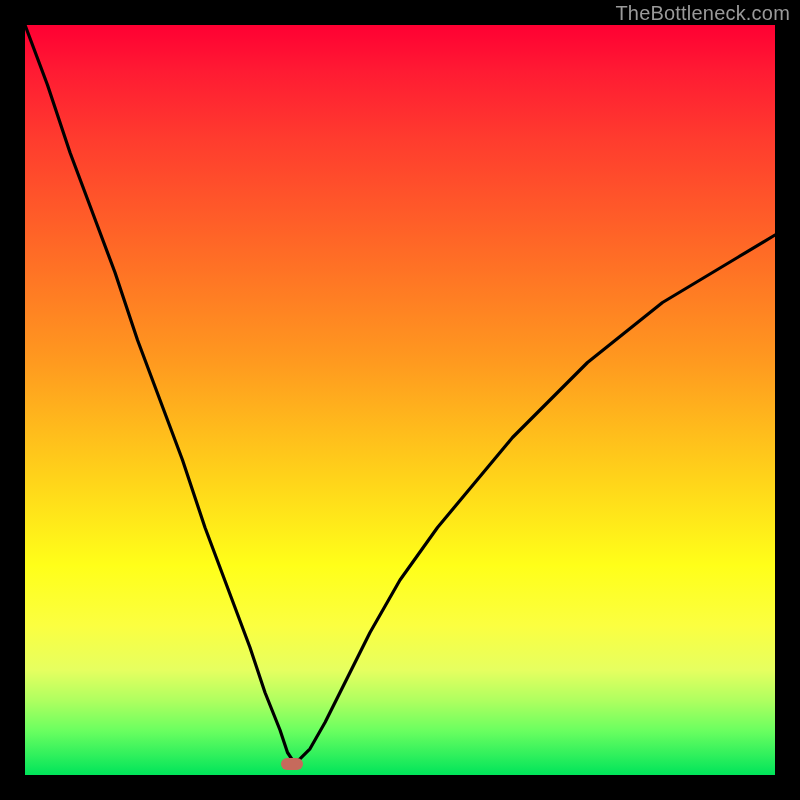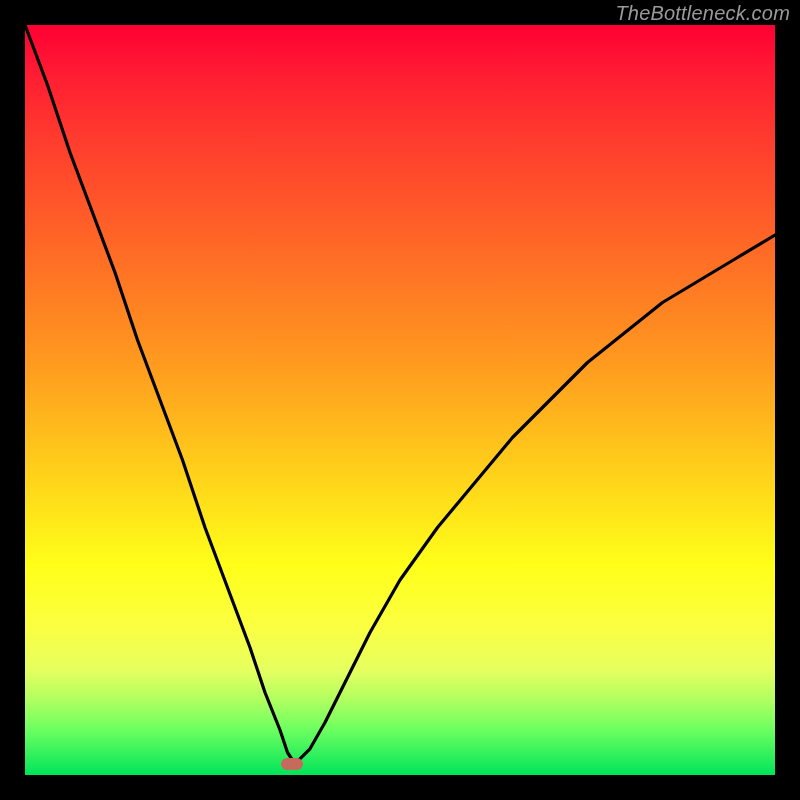--- a/index.html
+++ b/index.html
@@ -11,21 +11,20 @@
     overflow: hidden;
     font-family: Arial, Helvetica, sans-serif;
   }
   .frame {
     position: absolute;
     top: 0;
     left: 0;
     width: 800px;
     height: 800px;
     background: #000;
-    font-style: italic;
   }
   .plot-area {
     position: absolute;
     top: 25px;
     left: 25px;
     width: 750px;
     height: 750px;
     
     background: linear-gradient(
       to bottom,

